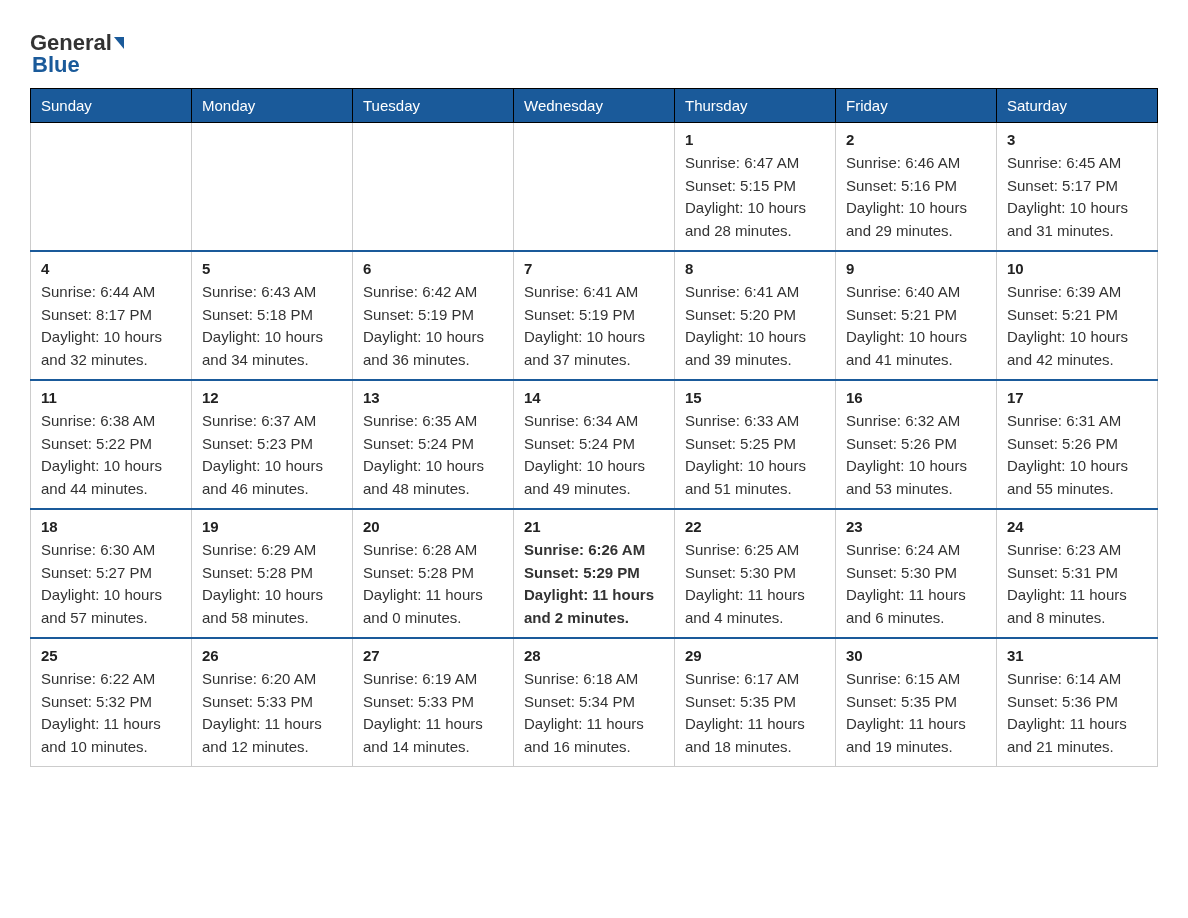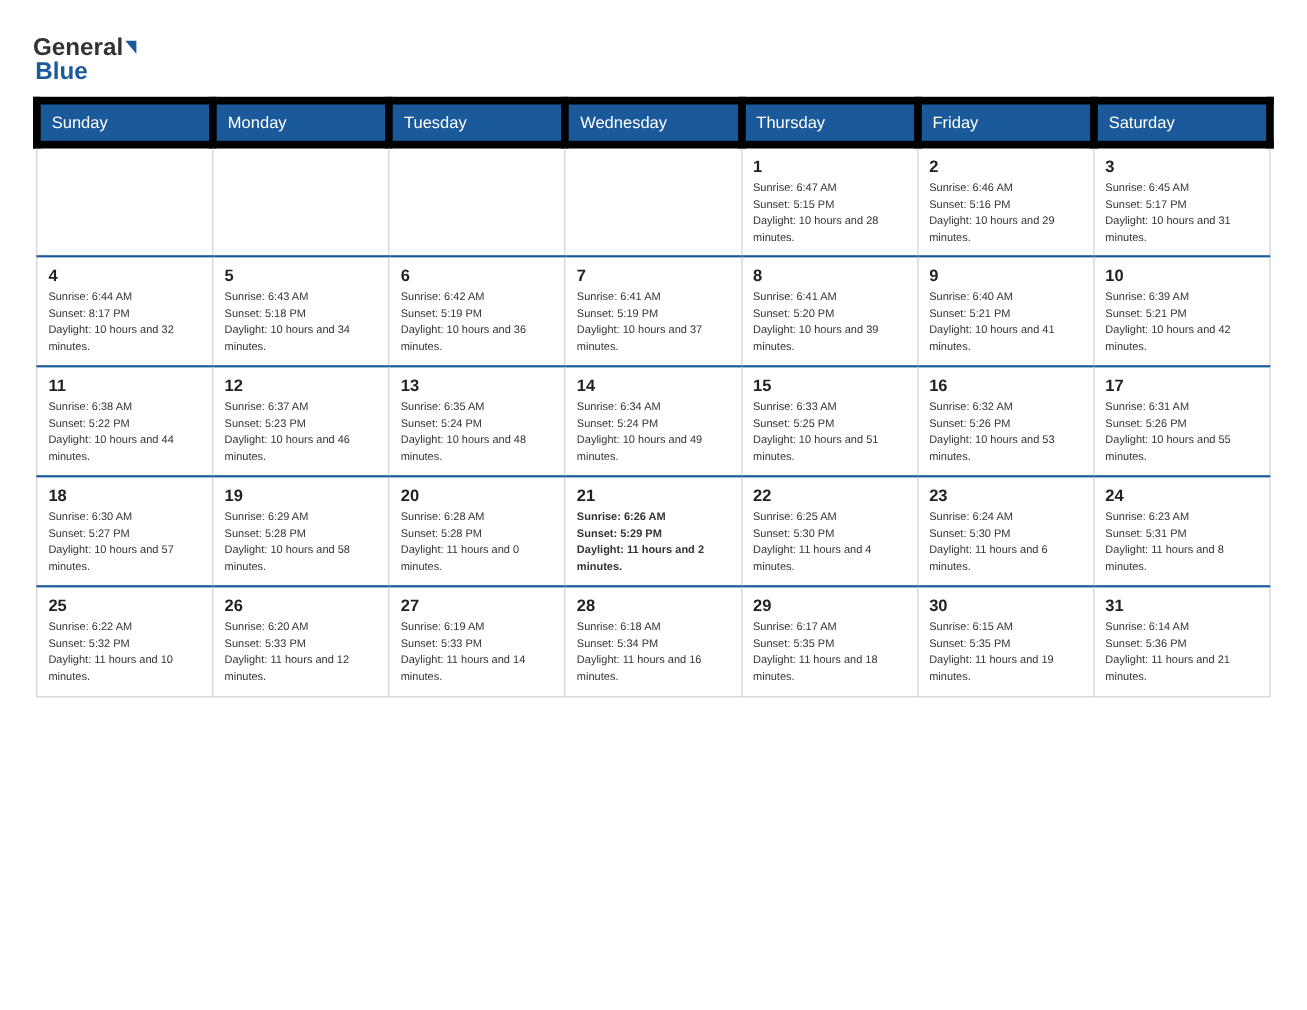--- a/index.html
+++ b/index.html
@@ -59,40 +59,40 @@
       border-collapse: collapse;
       margin-top: 10px;
     }
     th {
       background-color: #1a5a9a;
       color: #fff;
       font-size: 15px;
       font-weight: normal;
       padding: 8px 10px;
       text-align: left;
-      border: 7px solid #000000;
+      border: 1px solid #000000;
     }
     td {
       vertical-align: top;
       padding: 8px 10px;
       border: 1px solid #ccc;
       width: 14.28%;
       min-height: 90px;
       font-size: 13px;
       color: #333;
     }
     .day-num {
       font-size: 15px;
       font-weight: bold;
       color: #222;
       display: block;
       margin-bottom: 4px;
     }
     .day-info {
-      font-size: 10px;
+      font-size: 15px;
       color: #333;
       line-height: 1.5;
     }
     tr td { height: 100px; }
     .empty-cell { background: #fff; }
     
     tbody tr:not(:last-child) td {
       border-bottom: 2px solid #1a5a9a;
     }
   </style>

